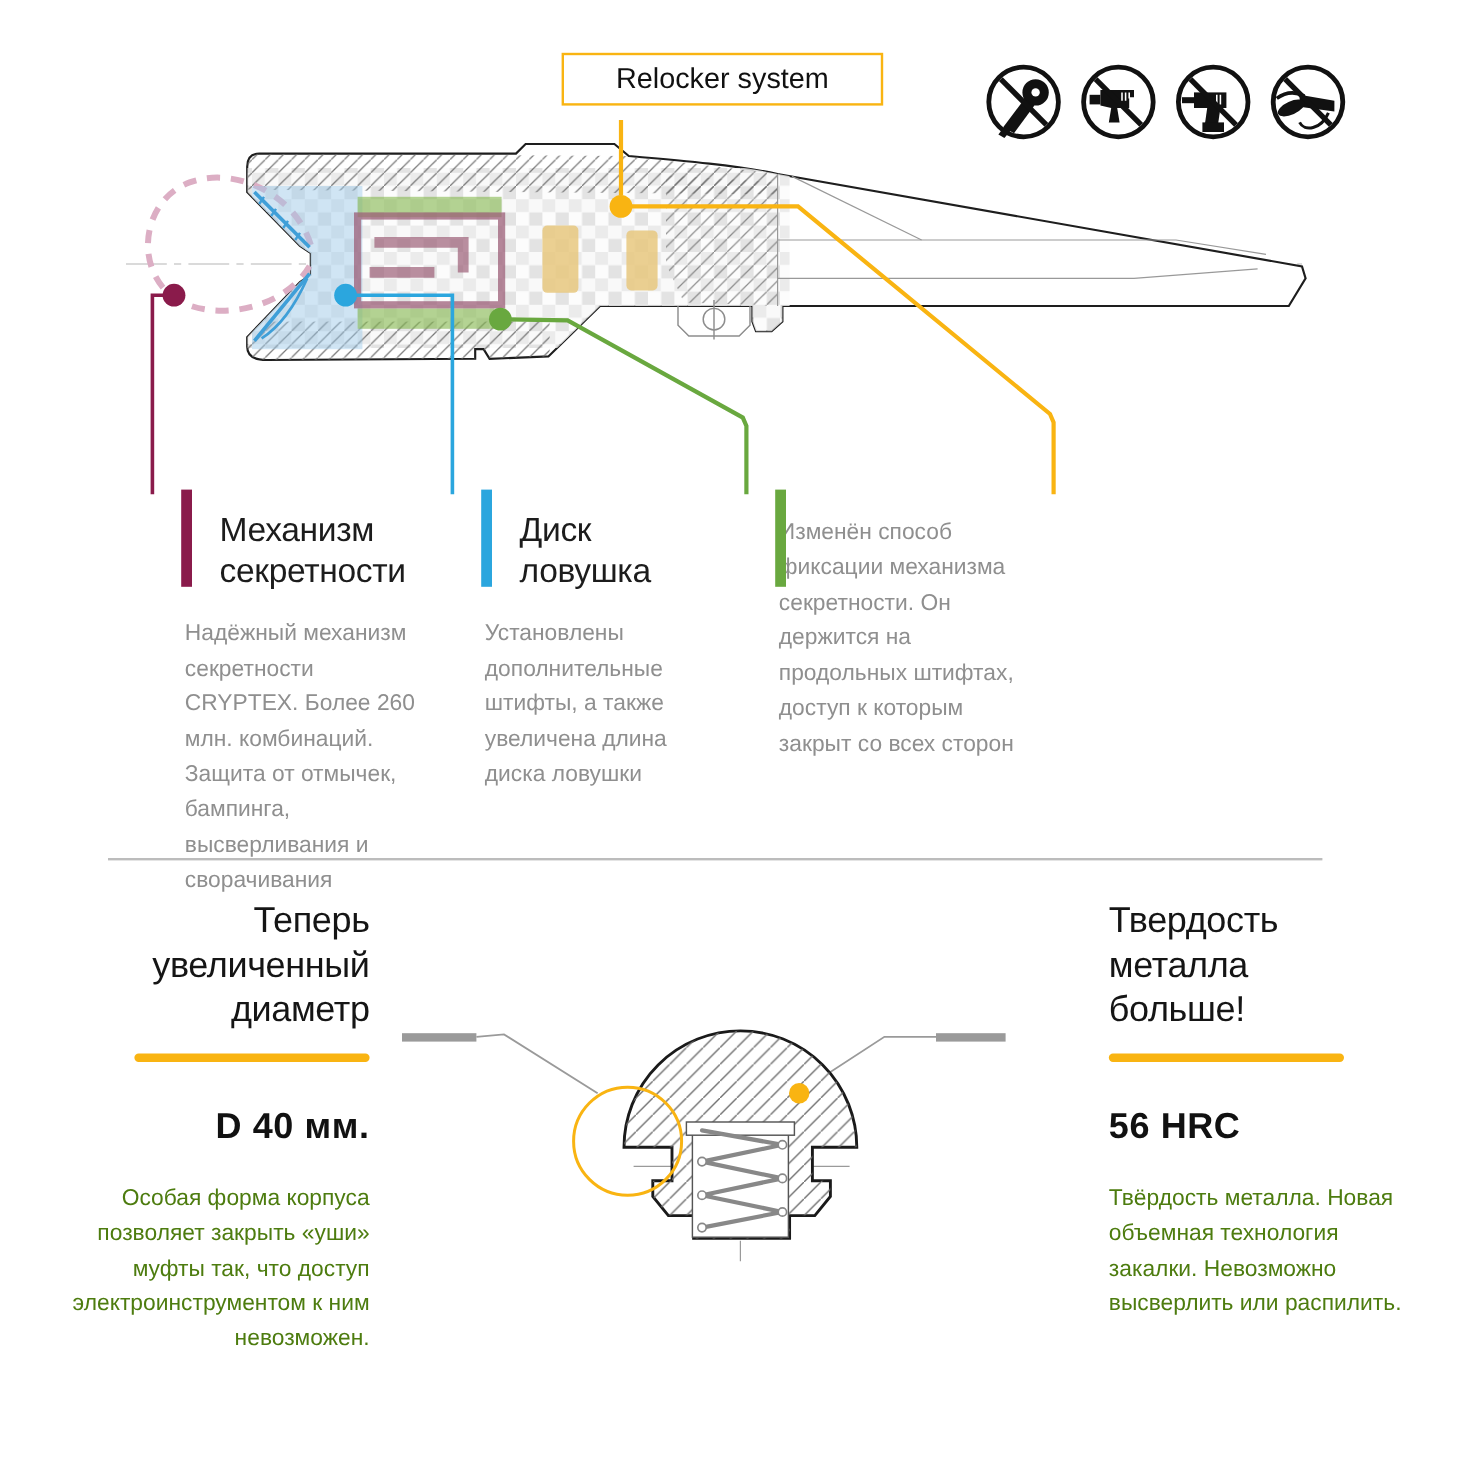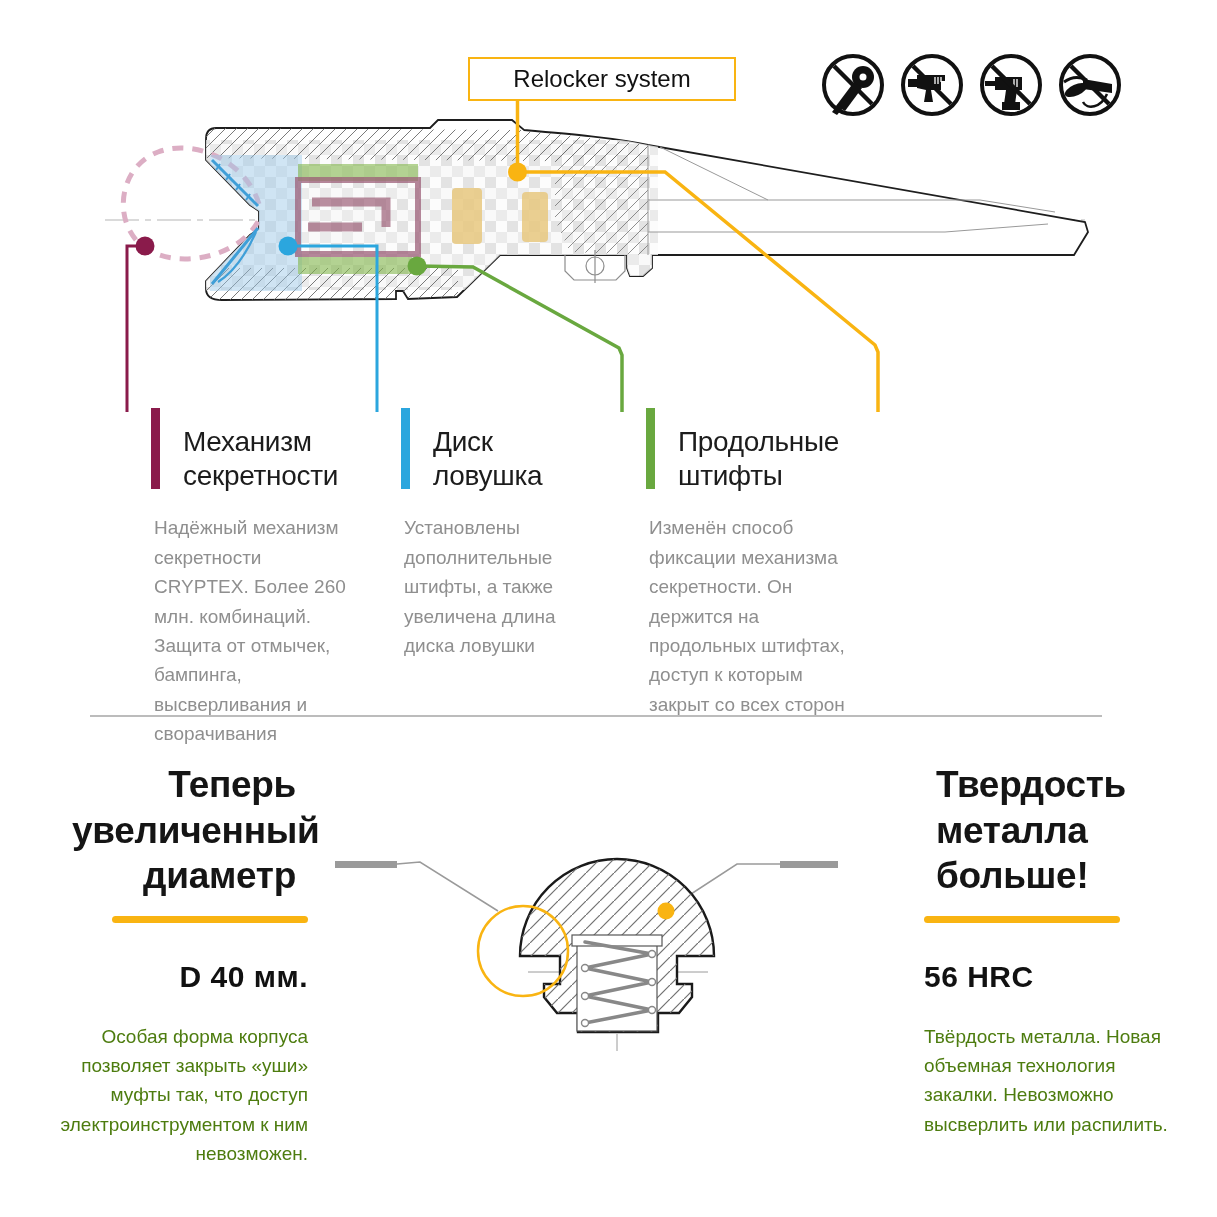--- a/index.html
+++ b/index.html
@@ -1,20 +1,20 @@
 <!DOCTYPE html>
 <html><head>
 <meta charset="utf-8">
 <style>
   html,body{margin:0;padding:0;background:#fff;}
   .canvas{position:relative;width:1217px;height:1217px;background:#ffffff;overflow:hidden;
           font-family:"Liberation Sans", sans-serif;}
 
   
-  .relocker-box{position:absolute;left:468px;top:57px;width:268px;height:44px;
+  .relocker-box{position:absolute;left:468px;top:44px;width:268px;height:44px;
     border:2px solid #f9b412;display:flex;align-items:center;justify-content:center;
     font-size:24px;color:#111;background:#fff;box-sizing:border-box;}
 
   
   .icons-row{position:absolute;left:818px;top:50px;display:flex;gap:9px;}
   .icons-row svg{display:block;}
 
   
   .feature{position:absolute;top:408px;width:225px;margin-left:28px;}
   .f1{left:123px;} .f2{left:373px;} .f3{left:618px;} .f4{left:874px;}
@@ -23,21 +23,21 @@
   .bar-green{background:#69a83f;} .bar-yellow{background:#f9b412;}
   .feature h3{margin:17px 0 0 32px;font-size:28px;font-weight:400;line-height:1.2;
     color:#1c1c1c;letter-spacing:-0.3px;}
   .feature p{margin:21px 0 0 3px;width:207px;font-size:19px;line-height:1.55;color:#8f8f8f;}
 
   
   .divider{position:absolute;left:90px;top:715px;width:1012px;height:2px;background:#bcbcbc;}
 
   
   .infoblock{position:absolute;top:750px;width:250px;}
-  .infoblock h2{margin:12px;font-size:37px;font-weight:700;line-height:1.23;color:#151515;letter-spacing:-0.3px;}
+  .infoblock h2{margin:0;font-size:30px;font-weight:400;line-height:1.23;color:#151515;letter-spacing:-0.3px;}
   .infoblock .rule{height:7px;border-radius:3.5px;background:#f9b412;width:196px;margin-top:17px;}
   .infoblock .bigval{margin-top:37px;font-size:30px;font-weight:700;color:#111;letter-spacing:0.5px;}
   .infoblock p{margin:28px 0 0 0;font-size:19px;line-height:1.55;color:#4d7c0f;}
   .diam{left:60px;width:248px;text-align:right;}
   .diam .rule{margin-left:auto;}
   .hard{left:924px;width:252px;text-align:left;}
 
   svg .thin{stroke:#999;stroke-width:1;fill:none;}
 </style>
 </head>
@@ -176,21 +176,20 @@
     <h3><span>Механизм</span><br><span>секретности</span></h3>
     <p>Надёжный механизм секретности CRYPTEX. Более 260 млн. комбинаций. Защита от отмычек, бампинга, высверливания и сворачивания</p>
   </div>
   <div class="feature f2">
     <div class="bar bar-blue"></div>
     <h3><span>Диск</span><br><span>ловушка</span></h3>
     <p>Установлены дополнительные штифты, а также увеличена длина диска ловушки</p>
   </div>
   <div class="feature f3">
     <div class="bar bar-green"></div>
-    <h3><span>Продольные</span><br><span>штифты</span></h3>
     <p>Изменён способ фиксации механизма секретности. Он держится на продольных штифтах, доступ к которым закрыт со всех сторон</p>
   </div>
 
   <div class="divider"></div>
 
   <div class="infoblock diam">
     <h2><span>Теперь</span><br><span>увеличенный</span><br><span>диаметр</span></h2>
     <div class="rule"></div>
     <div class="bigval">D 40 мм.</div>
     <p>Особая форма корпуса позволяет закрыть «уши» муфты так, что доступ электроинструментом к ним невозможен.</p>

